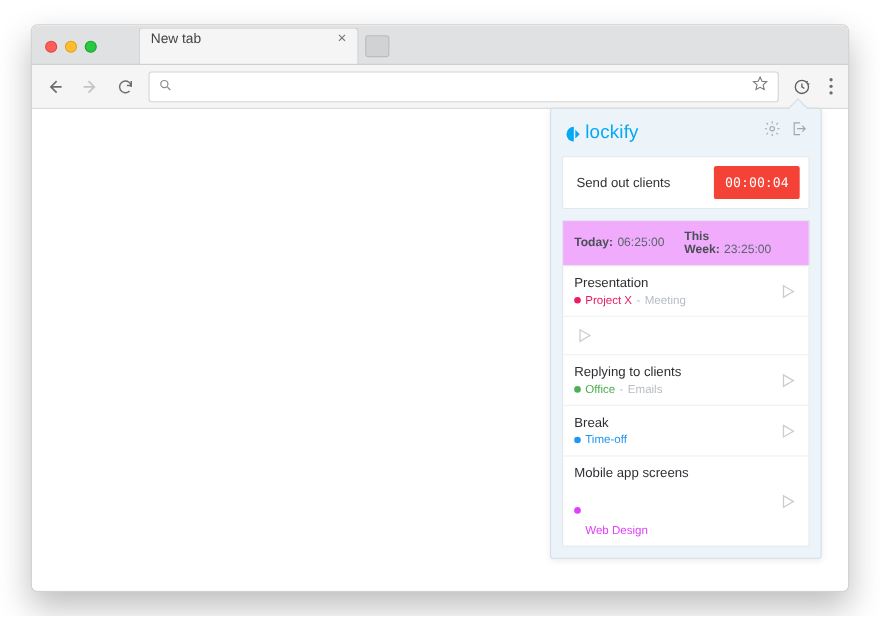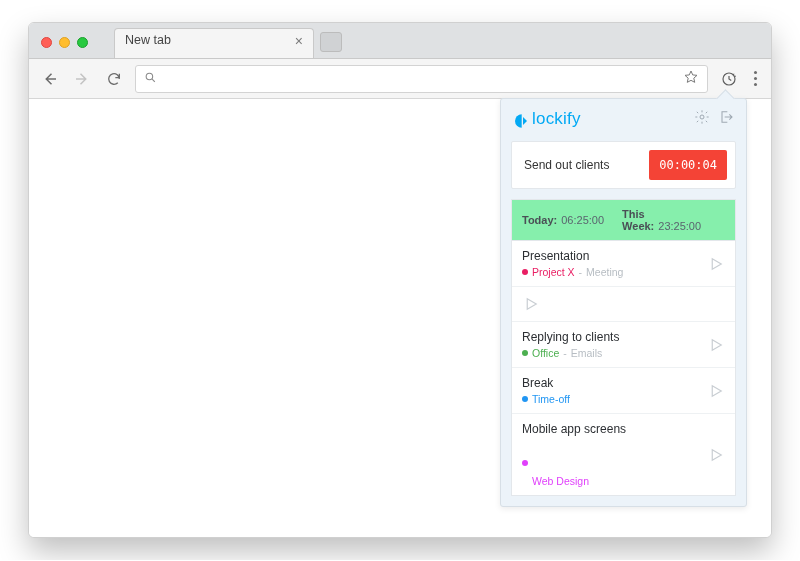--- a/index.html
+++ b/index.html
@@ -24,23 +24,23 @@
   .traffic { display: flex; gap: 7px; align-items: center; padding: 0 6px 10px 4px; }
   .dot { width: 11px; height: 11px; border-radius: 50%; }
   .dot.red { background:#ff5f57; border:1px solid #e1463e;}
   .dot.yellow { background:#ffbd2e; border:1px solid #dfa123;}
   .dot.green { background:#28c940; border:1px solid #1ba02e;}
   .tab {
     height: 30px; min-width: 200px;
     background: #f5f5f5;
     border: 1px solid #c9c9c9; border-bottom: none;
     border-radius: 4px 4px 0 0;
-    display: flex; align-items: flex-start; justify-content: space-between;
-    padding: 4px 10px; font-size: 12.5px; color:#444;
-    position: relative; margin-left: 20px;
+    display: flex; align-items: flex-end; justify-content: space-between;
+    padding: 16px 10px; font-size: 12.5px; color:#444;
+    position: relative; margin-left: 32px;
   }
   .tab::before, .tab::after { content:""; position:absolute; bottom:0; width:14px; height:14px; }
   .tab-close { color:#7a7a7a; font-size:14px; cursor:pointer; }
   .newtab { width:22px; height:20px; background:#d0d2d4; border:1px solid #bcbcbc; border-radius:3px; margin: 0 0 6px 6px; }
   
   .toolbar {
     height: 40px; background:#f5f5f5;
     border-bottom:1px solid #d6d6d6;
     display:flex; align-items:center; gap:10px; padding: 0 10px;
   }
@@ -82,21 +82,21 @@
   .tracker {
     margin:4px 10px 10px; background:#fff; border:1px solid #e3e7eb; border-radius:2px;
     display:flex; align-items:center; justify-content:space-between; padding:8px 8px 8px 12px;
   }
   .tracker-input { font-size:12px; color:#333; }
   .timer-btn {
     background:#f44336; color:#fff; font-size:12px; font-family:monospace;
     padding:8px 10px; border-radius:2px; min-width:66px; text-align:center;
   }
   .summary {
-    margin:0 10px; background:#86efac; border:1px solid #e3e7eb; border-bottom:none;
+    margin:0 10px; background:#f0abfc; border:1px solid #e3e7eb; border-bottom:none;
     display:flex; align-items:center; gap:18px; padding:8px 10px; font-size:11px; color:#5a646e;
   }
   .summary .lbl { font-weight:600; color:#4a4f55; margin-right:4px;}
   .entries { margin:0 10px 10px; border:1px solid #e3e7eb; border-top:none; background:#fff; }
   .entry {
     display:flex; align-items:center; justify-content:space-between;
     padding:8px 10px; border-top:1px solid #eef1f3;gap:44px;
   }
   .entry:first-child { border-top:1px solid #e3e7eb; }
   .entry-left { display:flex; flex-direction:column; gap:3px; }

